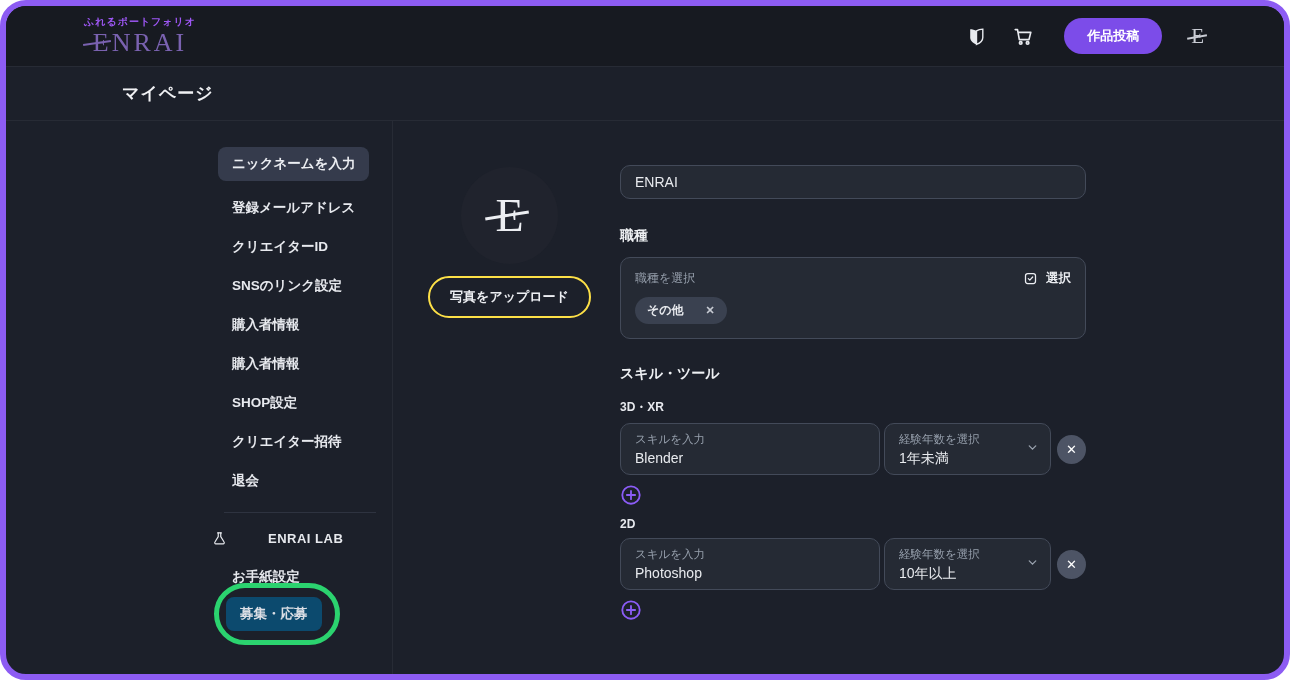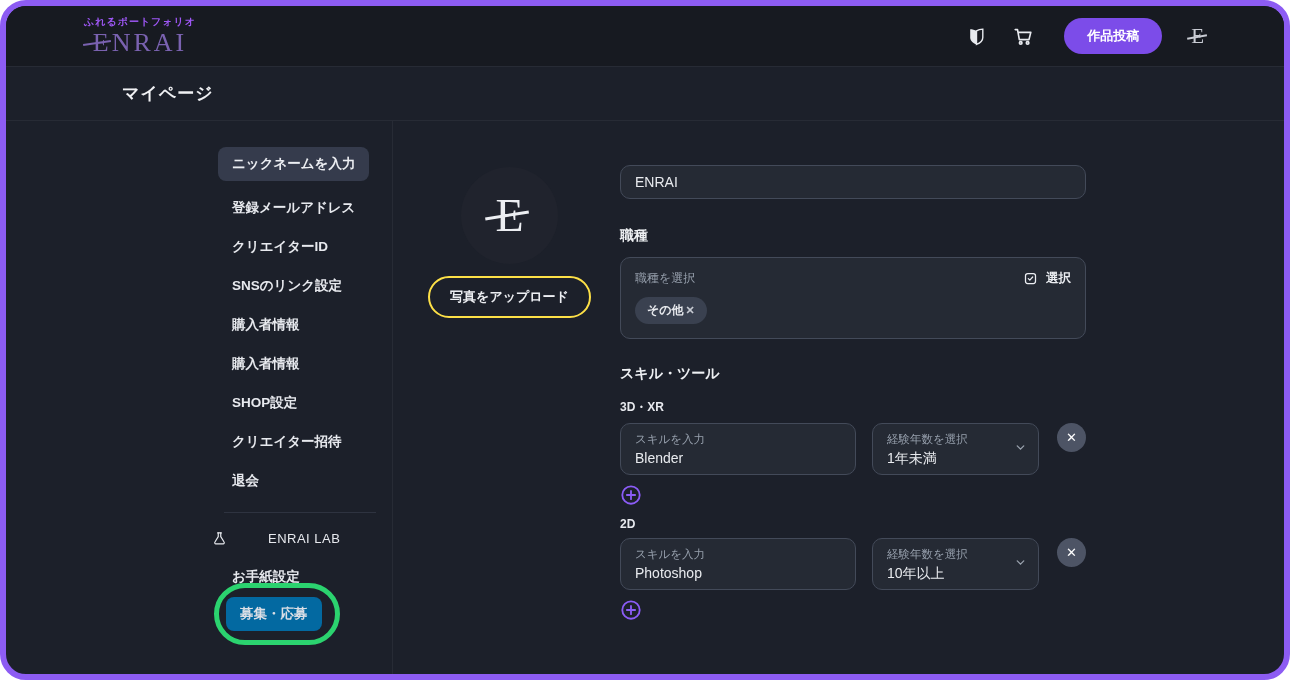--- a/index.html
+++ b/index.html
@@ -53,24 +53,24 @@
   .content { flex:1; display:flex; min-height:0; }
   .sidebar { width:387px; flex-shrink:0; border-right:1px solid #272b35; padding:26px 0 0 226px; }
   .nav-pill {
     display:inline-block; background:#353b4c; border-radius:8px; padding:8px 14px;
     margin-left:-14px; font-size:13.5px; font-weight:700; color:#eceef2;
     margin-bottom:19px; cursor:pointer; white-space:nowrap;
   }
   .nav-item { font-size:13.5px; font-weight:700; color:#e7e9ee; line-height:16px; margin-bottom:23px; cursor:pointer; white-space:nowrap; }
   .side-divider { border:none; border-top:1px solid #2e3340; width:152px; margin:18px 0 18px -8px; }
   .lab-row { display:flex; align-items:center; gap:7px; margin-left:-20px; margin-bottom:23px; cursor:pointer; }
-  .lab-label { font-size:13px; font-weight:400; color:#e7e9ee; letter-spacing:0.5px;padding-left:34px; }
+  .lab-label { font-size:13px; font-weight:700; color:#e7e9ee; letter-spacing:0.5px;padding-left:34px; }
   .recruit-wrap { position:relative; display:inline-block; margin-top:-4px; }
   .recruit-pill {
-    display:inline-block; background:#0369a1; border-radius:8px; padding:8px 14px;
+    display:inline-block; background:#0c4a6e; border-radius:8px; padding:8px 14px;
     margin-left:-6px; font-size:13.5px; font-weight:700; color:#dcdfe6; cursor:pointer; white-space:nowrap;
   }
   .annotation-ellipse {
     position:absolute; inset:-14px -18px; border:5px solid #2bd36f;
     border-radius:999px; pointer-events:none;
   }
   
   .main { flex:1; padding:44px 0 0 48px; display:flex; }
   .avatar-col { width:137px; margin-right:42px; flex-shrink:0; display:flex; flex-direction:column; align-items:center; }
   .avatar-circle {
@@ -89,28 +89,28 @@
   .req { color:#e8476e; margin-left:2px; }
   .input-box { background:#252a34; border:1px solid #434a59; border-radius:10px; padding:8px 14px; cursor:text; }
   .inner-label { display:block; font-size:11.5px; color:#97a0ad; margin-bottom:3px; }
   .inner-value { display:block; font-size:14px; color:#e9ebef; line-height:16px; }
   .occupation-box { background:#252a34; border:1px solid #434a59; border-radius:10px; padding:12px 14px 14px; margin-bottom:0; }
   .occ-top { display:flex; align-items:center; justify-content:space-between; }
   .occ-placeholder { font-size:12px; color:#97a0ad; }
   .select-action { display:flex; align-items:center; gap:8px; cursor:pointer; }
   .select-action-label { font-size:12.5px; font-weight:700; color:#eceef2; }
   .chip {
-    display:inline-flex; align-items:center; gap:2px; background:#3a4150;
+    display:inline-flex; align-items:center; gap:22px; background:#3a4150;
     border-radius:999px; padding:5px 12px; margin-top:10px;
     font-size:12px; font-weight:700; color:#e9ebef; cursor:pointer;
   }
   .chip-x { color:#c6cad2; font-size:11px; cursor:pointer; }
   .section-heading { font-size:14px; font-weight:700; color:#eef0f3; margin-top:26px; }
   .cat-label { font-size:12px; font-weight:700; color:#e7e9ee; margin:16px 0 7px; }
-  .skill-row { display:flex; gap:16px; }
+  .skill-row { display:flex; align-items:center; gap:4px; }
   .skill-input { flex:1; }
   .year-select { width:167px; position:relative; cursor:pointer; flex-shrink:0; }
   .year-select .chev { position:absolute; right:11px; top:50%; transform:translateY(-50%); }
   .remove-btn {
     width:29px; height:29px; border-radius:50%; background:#4d5465; border:none;
     color:#ffffff; font-size:13px; display:flex; align-items:center; justify-content:center;
     cursor:pointer; flex-shrink:0; margin-left:2px;
   }
   .add-btn { background:none; border:none; padding:0; margin:9px 0 3px; cursor:pointer; display:block; height:22px; }
 </style>

